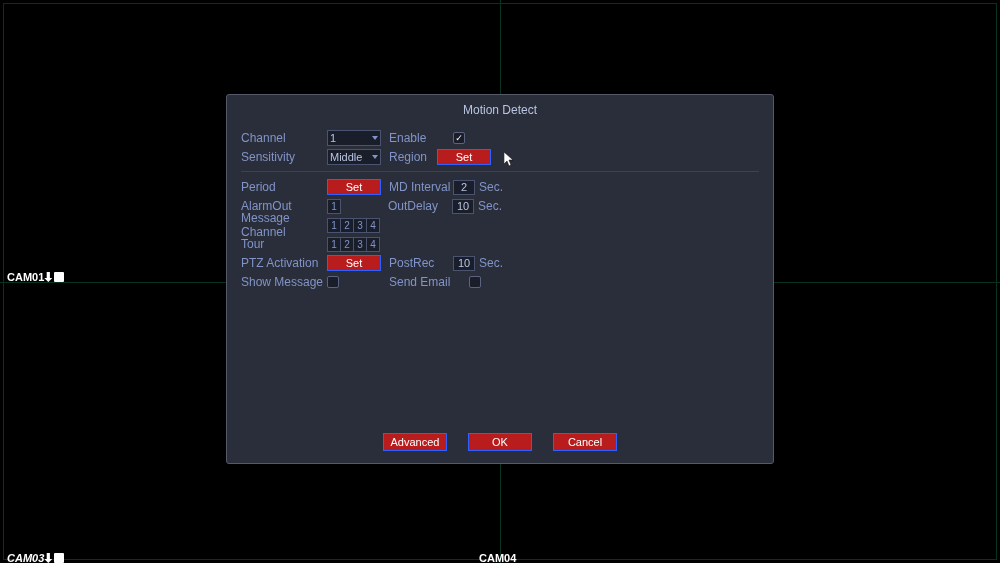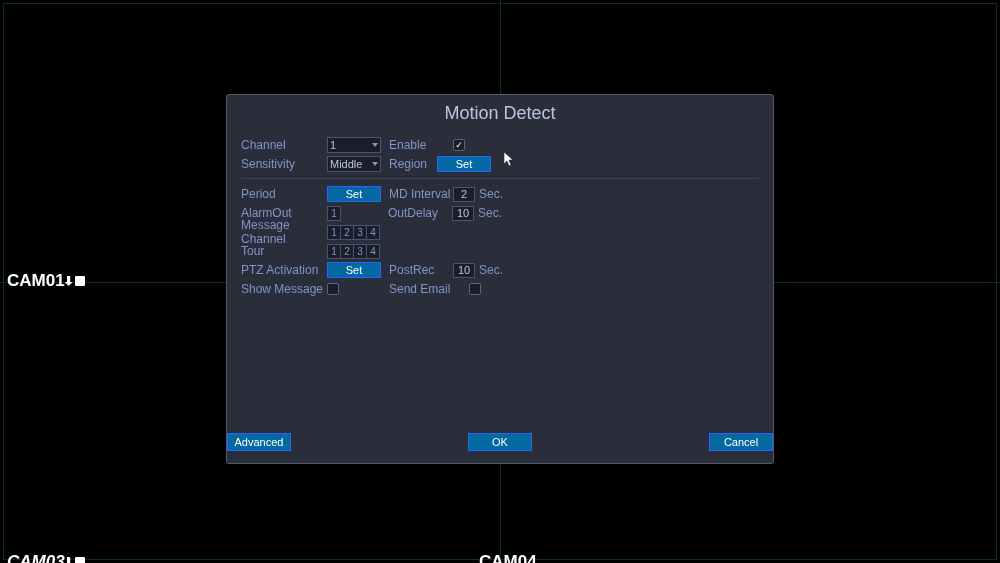--- a/index.html
+++ b/index.html
@@ -29,21 +29,21 @@
 }
 .border-frame {
   position: absolute;
   top: 3px; left: 3px; right: 3px; bottom: 3px;
   border: 1px solid #0a3020;
   pointer-events: none;
 }
 .cam-label {
   position: absolute;
   color: #fff;
-  font-size: 17px;
+  font-size: 11px;
   font-weight: bold;
   display: flex;
   align-items: center;
 }
 .cam-icon {
   display: inline-flex;
   align-items: center;
   gap: 2px;
 }
 .mic-icon {
@@ -64,21 +64,21 @@
   width: 548px;
   height: 370px;
   background: #2a2e3a;
   border: 1px solid #555a6a;
   border-radius: 3px;
 }
 .dialog-title {
   text-align: center;
   color: #b8c4e0;
   padding: 8px 0 12px 0;
-  font-size: 18px;
+  font-size: 12px;
 }
 .dialog-body {
   padding: 0 14px;
 }
 .row {
   display: flex;
   align-items: center;
   height: 18px;
   margin-bottom: 1px;
 }
@@ -105,21 +105,21 @@
 }
 .select-arrow {
   width: 0; height: 0;
   border-left: 3px solid transparent;
   border-right: 3px solid transparent;
   border-top: 4px solid #8094c8;
 }
 .btn {
   width: 54px;
   height: 16px;
-  background: #0369a1;
+  background: #b91c1c;
   border: 1px solid #3060ff;
   color: #fff;
   font-size: 11px;
   display: flex;
   align-items: center;
   justify-content: center;
   cursor: pointer;
 }
 .btn-lg {
   width: 64px;
@@ -170,22 +170,22 @@
 .hr {
   height: 1px;
   background: #3a4258;
   margin: 5px 0 6px 0;
 }
 .footer {
   position: absolute;
   bottom: 12px;
   left: 0; right: 0;
   display: flex;
-  justify-content: space-between;
-  gap: 6px;
+  justify-content: center;
+  gap: 21px;
 }
 .cursor {
   position: absolute;
   left: 504px;
   top: 152px;
   width: 12px;
   height: 16px;
   pointer-events: none;
 }
 </style>

